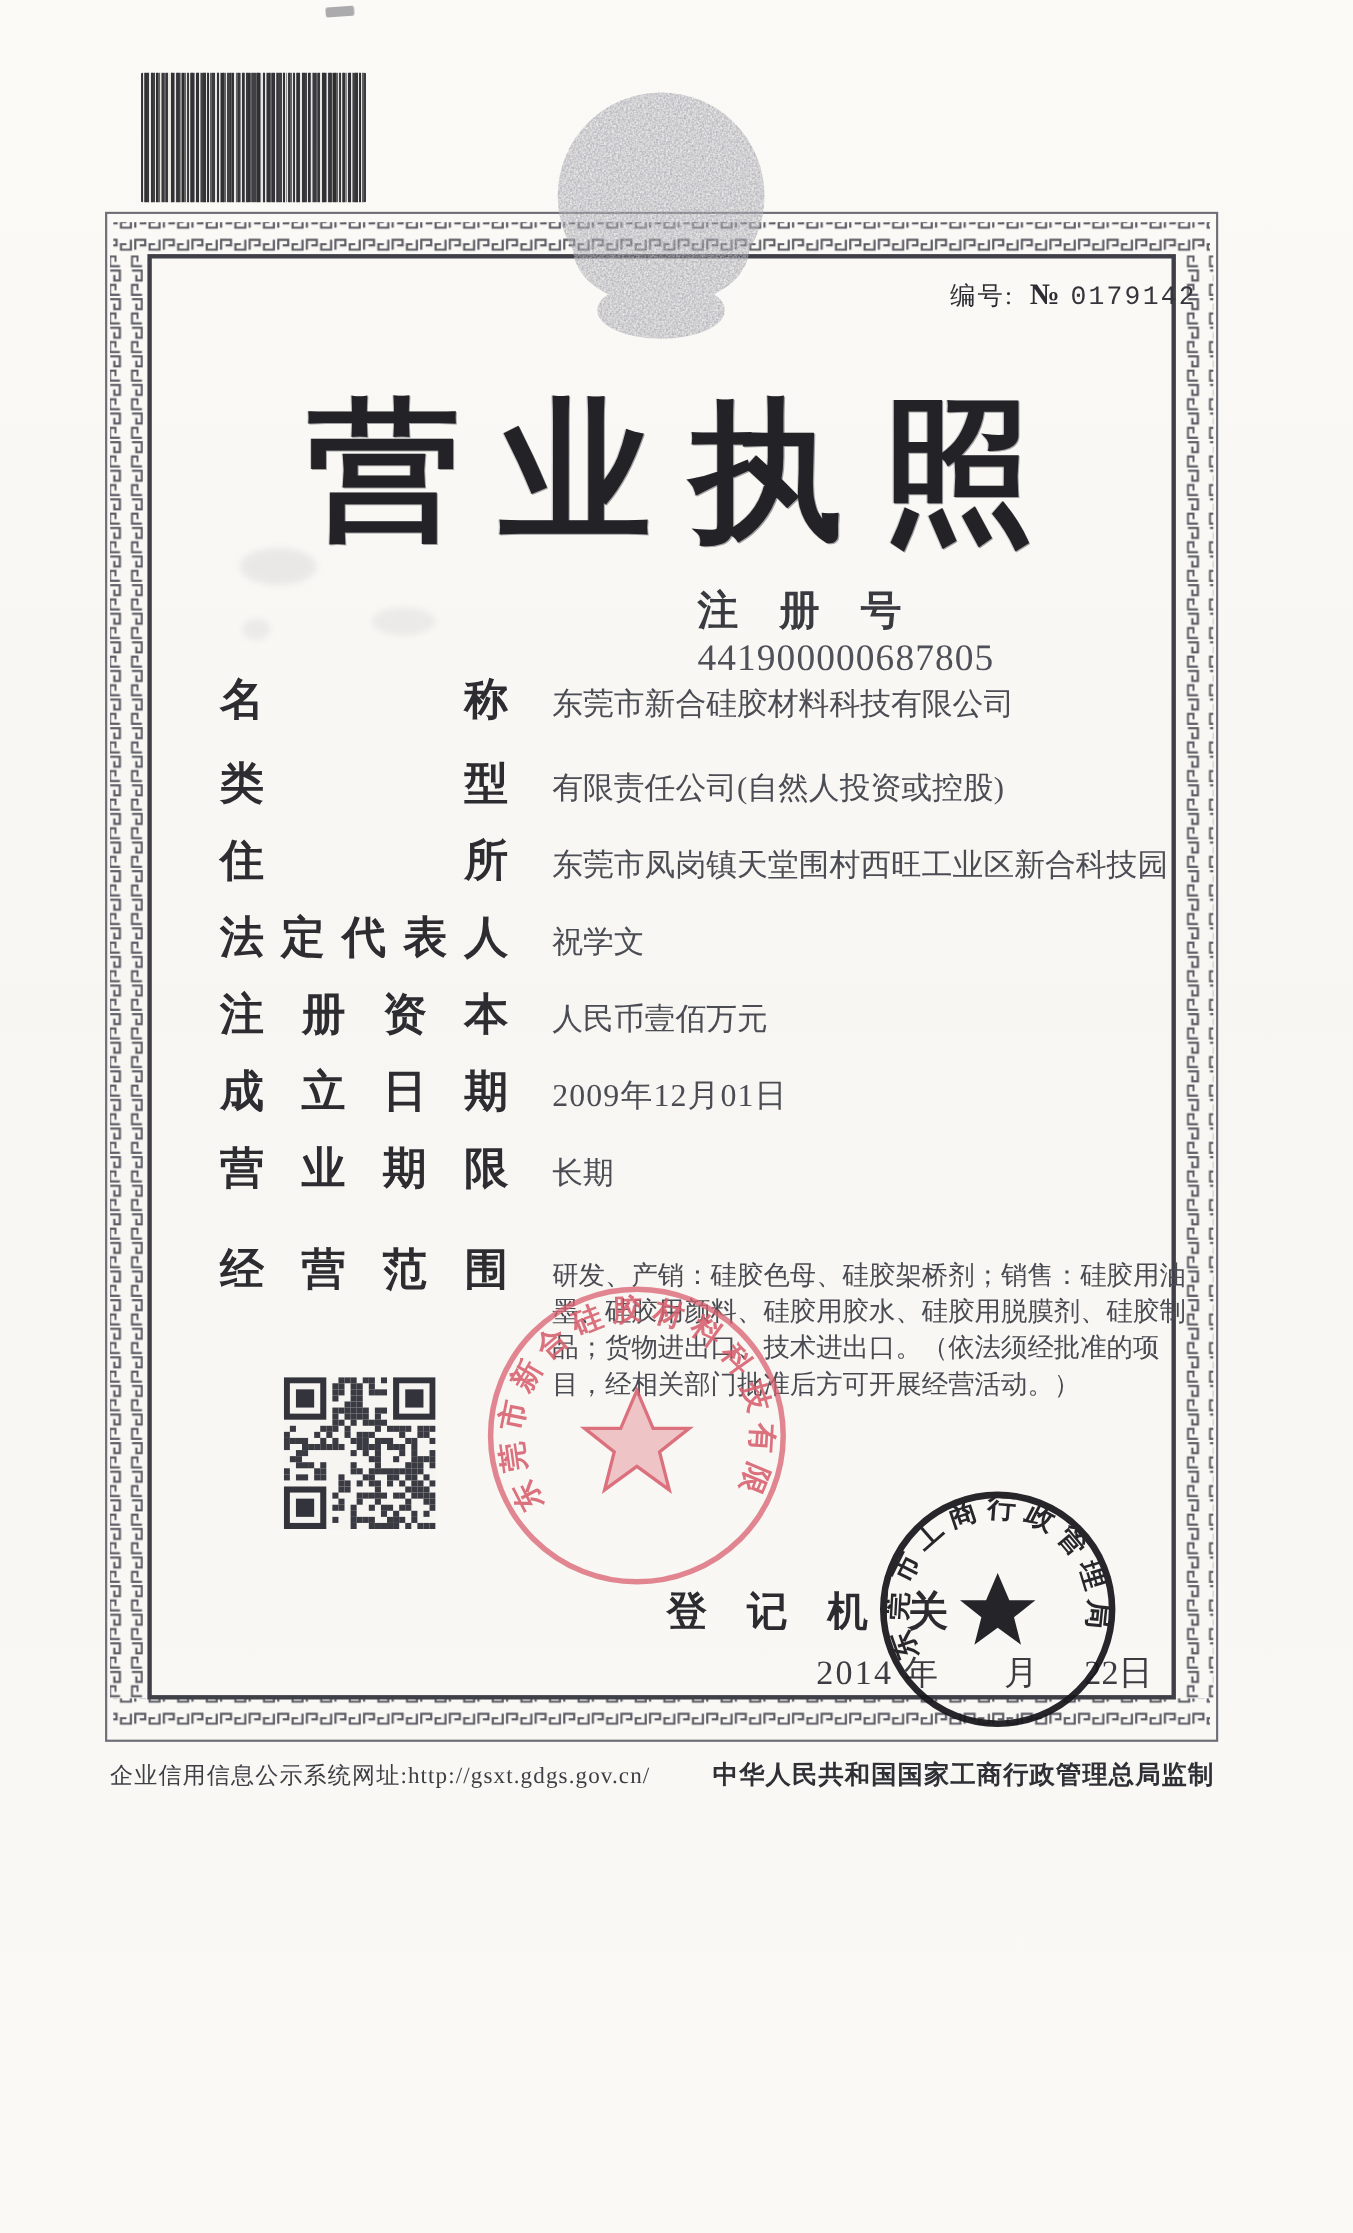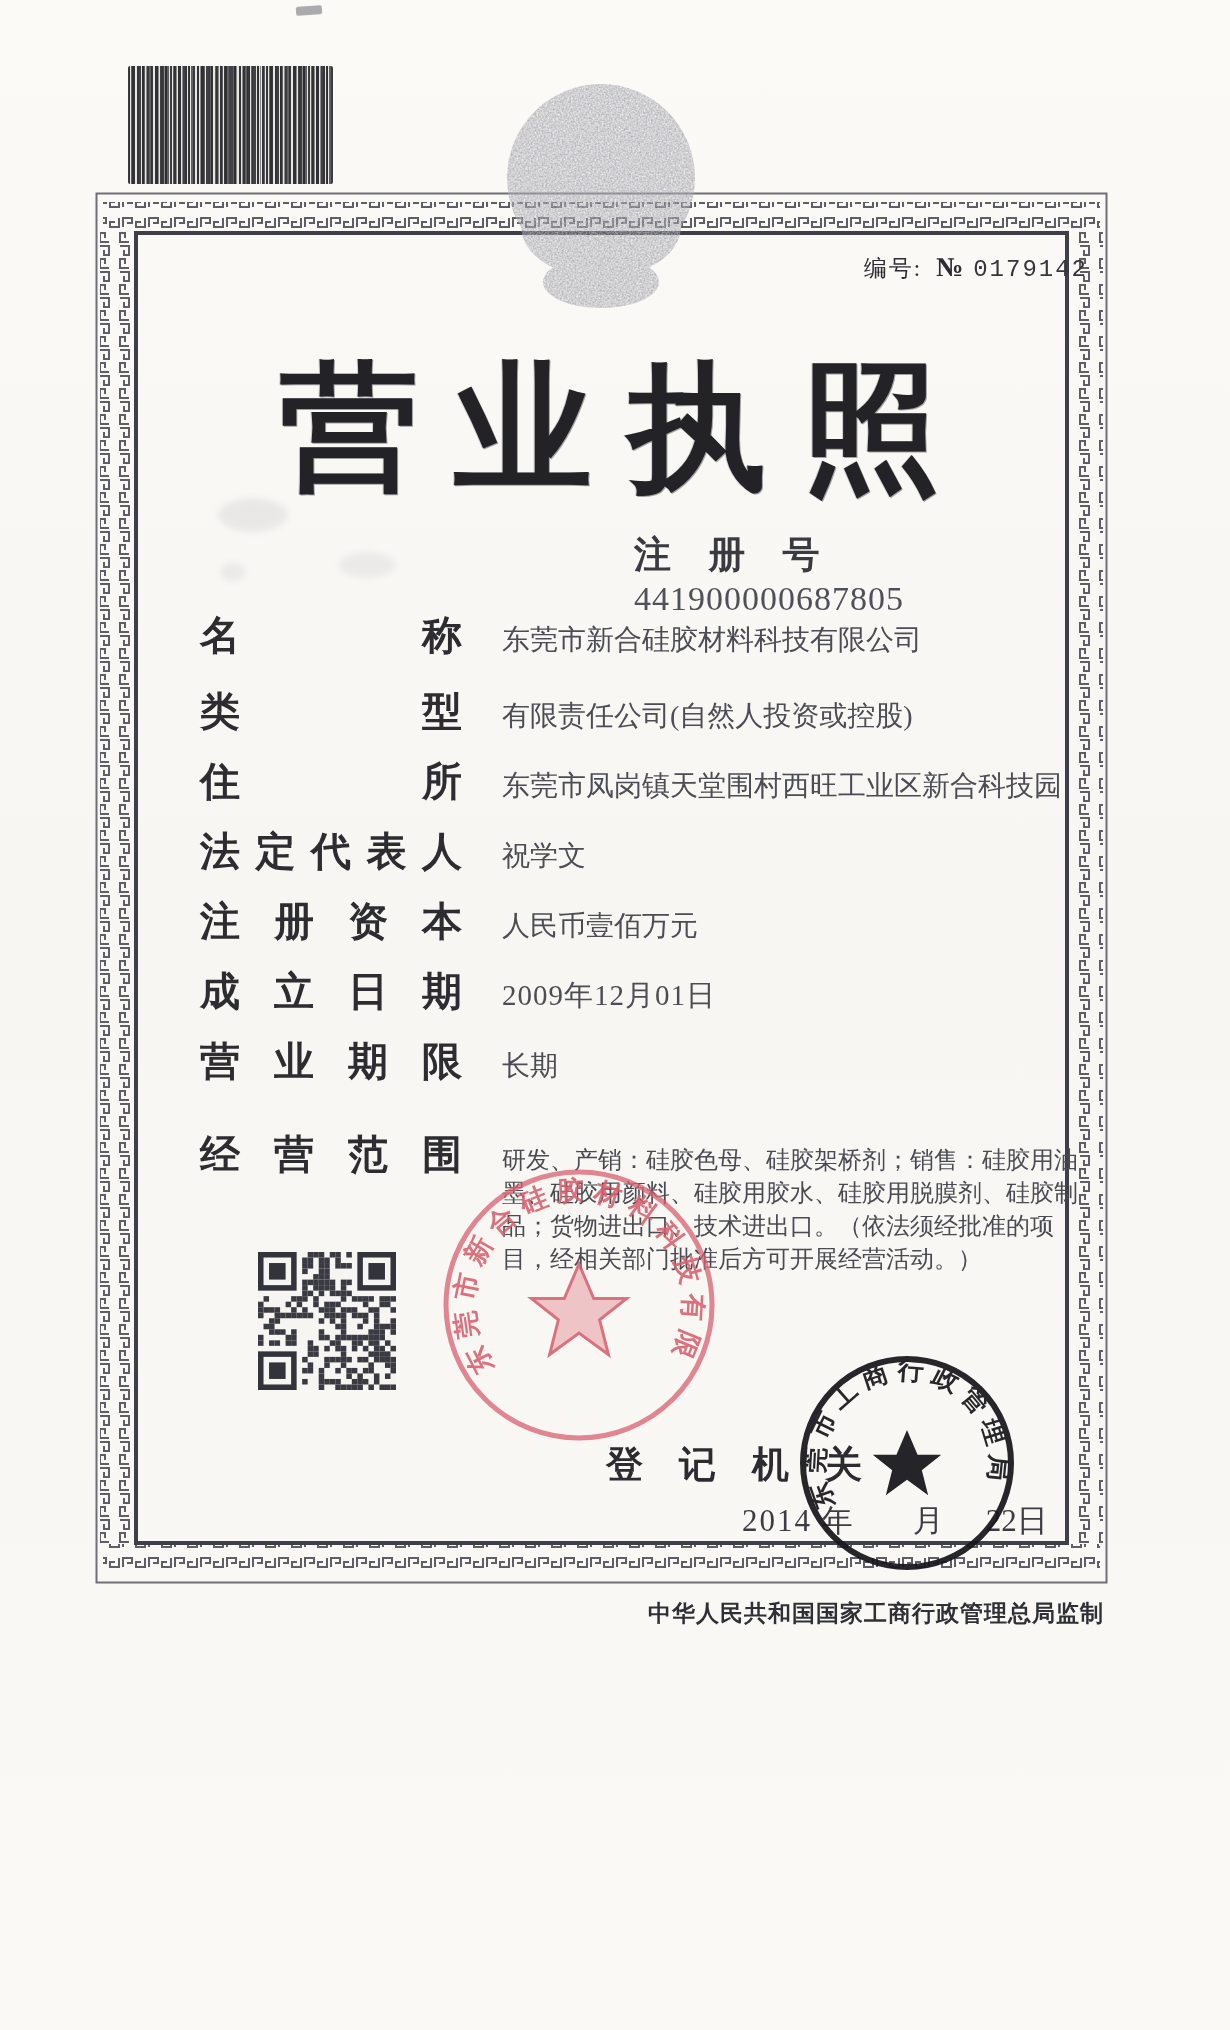--- a/index.html
+++ b/index.html
@@ -416,15 +416,16 @@
     <circle cx="113" cy="113" r="104" fill="none" stroke="#17171c" stroke-width="6"></circle>
     <path id="blkSealPath" d="M50,166 A83,83 0 1 1 176,166" fill="none"></path>
     <text font-size="26" fill="#17171c" style="letter-spacing:7px" font-weight="bold">
       <textPath href="#blkSealPath" startOffset="14">东莞市工商行政管理局</textPath>
     </text>
     <g transform="translate(113,116) scale(0.72)">
       <path d="M0,-50 L14.7,-15.5 L47.6,-15.5 L20.6,5.9 L29.4,40.5 L0,19 L-29.4,40.5 L-20.6,5.9 L-47.6,-15.5 L-14.7,-15.5 Z" fill="#15151a"></path>
     </g>
   </svg>
 
+  <div class="footer-left">企业信用信息公示系统网址:http://gsxt.gdgs.gov.cn/</div>
   <div class="footer-right">中华人民共和国国家工商行政管理总局监制</div>
 
 </div>
 
 </body></html>

